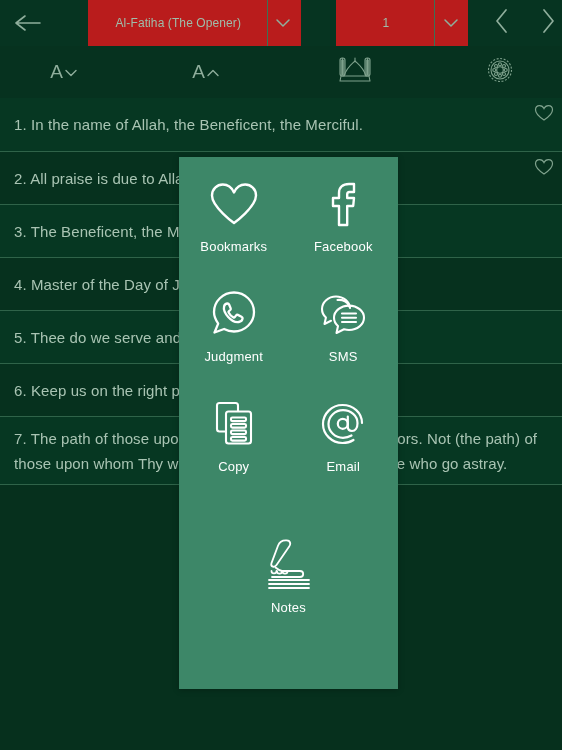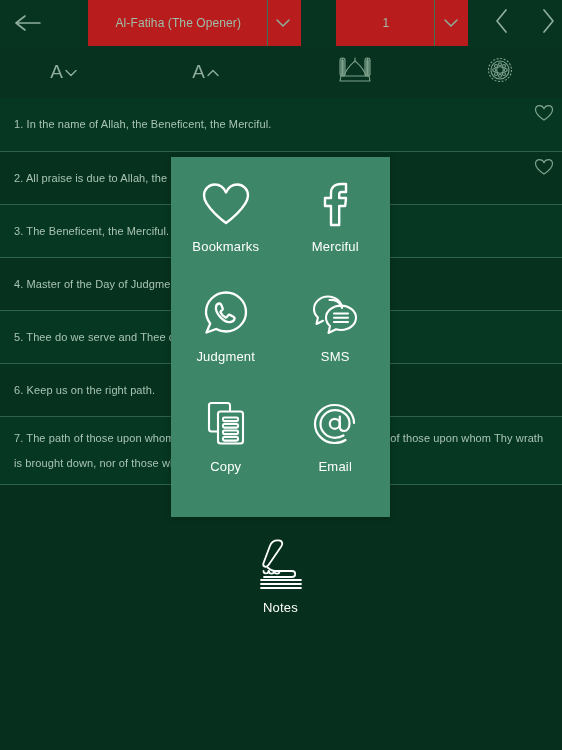--- a/index.html
+++ b/index.html
@@ -89,40 +89,40 @@
   .verse-row {
     position: relative;
     border-bottom: 1px solid #2f6349;
     background: #063722;
     padding: 0 14px;
     display: flex; align-items: center;
   }
   .verse-row.alt { background: #06311e; }
   .verse-text {
     color: #a9c4b3;
-    font-size: 11px;
+    font-size: 15px;
     line-height: 25px;
     letter-spacing: 0.1px;
     width: 534px;
   }
   .fav-heart {
     position: absolute;
     right: 6px; top: 6px;
     width: 22px; height: 22px;
   }
   .list-tail {
     height: 240px;
     background: #06301d;
   }
 
   
   .popup {
     position: absolute;
-    left: 171px; top: 157px;
-    width: 219px; height: 360px;
+    left: 179px; top: 157px;
+    width: 219px; height: 532px;
     background: #3d8768;
     box-shadow: 0 1px 6px rgba(0,0,0,0.25);
   }
   .popup-grid {
     display: flex;
     flex-wrap: wrap;
     padding-top: 18px;
   }
   .popup-item {
     width: 50%;
@@ -310,21 +310,21 @@
         </div>
         <div class="popup-label">Bookmarks</div>
       </div>
 
       <div class="popup-item">
         <div class="popup-icon">
           <svg width="44" height="48" viewBox="0 0 44 48">
             <path d="M28 4 L33 4 L33 12 L28.5 12 C27 12, 26.2 12.8, 26.2 14.3 L26.2 18 L33 18 L32.2 26 L26.2 26 L26.2 45 L18 45 L18 26 L12 26 L12 18 L18 18 L18 13 C18 7.6, 21.6 4, 28 4 Z" fill="none" stroke="#ffffff" stroke-width="2.4" stroke-linejoin="round"></path>
           </svg>
         </div>
-        <div class="popup-label">Merciful</div>
+        <div class="popup-label">Facebook</div>
       </div>
 
       <div class="popup-item">
         <div class="popup-icon">
           <svg width="50" height="50" viewBox="0 0 50 50">
             <g fill="none" stroke="#ffffff" stroke-width="2.3" stroke-linejoin="round" stroke-linecap="round">
               <path d="M25 3.5 C36 3.5, 45 12.2, 45 23 C45 33.8, 36 42.5, 25 42.5 C21.4 42.5, 18 41.6, 15.1 40 L5.5 43.5 L9.2 34.6 C6.9 31.3, 5 27.4, 5 23 C5 12.2, 14 3.5, 25 3.5 Z"></path>
               <path d="M18.5 14.5 C17.2 14.5, 15.6 15.4, 15.1 17.4 C14.4 20.2, 15.8 24.2, 19.2 28 C22.6 31.8, 26.8 33.5, 29.8 33 C32 32.6, 33.4 30.8, 33.6 29.3 C33.7 28.5, 33.3 28.1, 32.5 27.7 L28.8 25.9 C28.1 25.6, 27.6 25.8, 27.1 26.4 L25.8 28.1 C25.4 28.6, 25 28.7, 24.4 28.4 C22.8 27.6, 20.6 25.6, 19.6 23.6 C19.3 23, 19.4 22.6, 19.9 22.2 L21.3 21 C21.8 20.5, 21.9 20, 21.7 19.4 L20.2 15.7 C19.9 15, 19.4 14.5, 18.5 14.5 Z"></path>
             </g>
           </svg>

